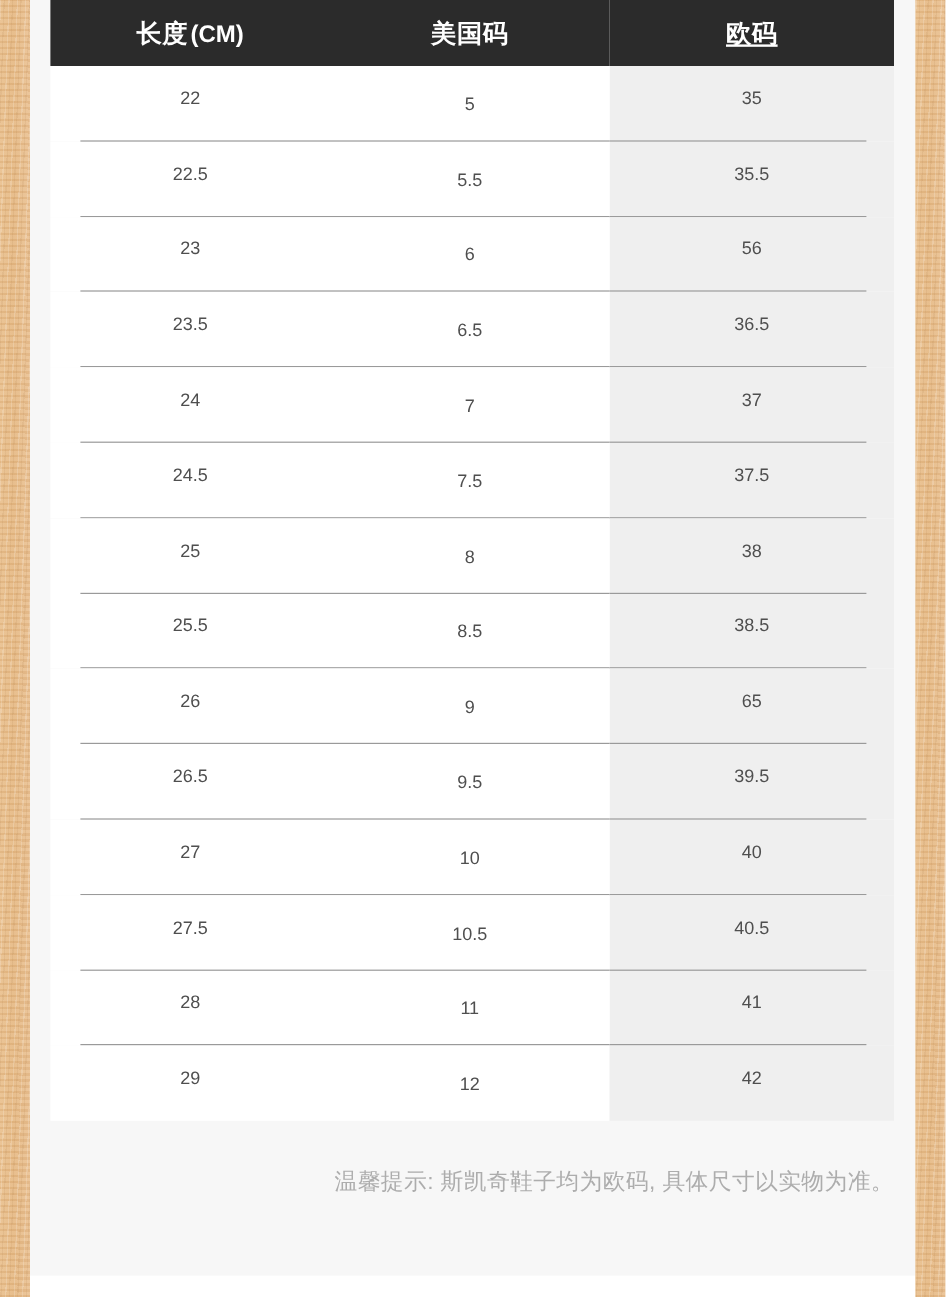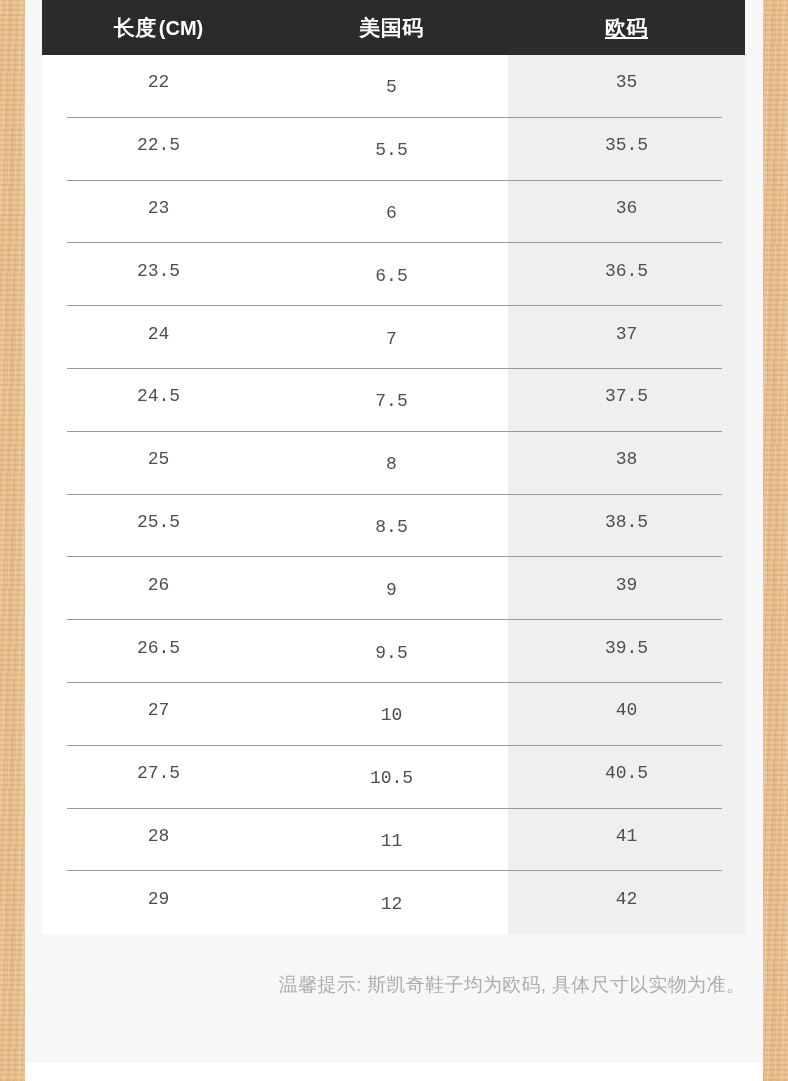--- a/index.html
+++ b/index.html
@@ -87,26 +87,25 @@
     font-size: 20px;
     font-weight: bold;
     letter-spacing: 0;
     margin-left: 2px;
   }
 
   .size-table tbody tr { height: 62.8px; }
   .size-table tbody td {
     background: #ffffff;
     color: #4f4f4f;
-    font-size: 18px;
+    font-size: 15px;
     text-align: center;
     padding: 0;
     border: 0;
     vertical-align: middle;
-    font-family: Liberation Mono, monospace;
   }
   
   .size-table tbody td.col-eu,
   .size-table thead th.col-eu { background-color: #efefef; }
   .size-table thead th.col-eu { background-color: #2b2b2b; text-decoration: underline; }
 
   
   .size-table tbody tr:not(:last-child) td {
     position: relative;
   }
@@ -193,21 +192,21 @@
           </td>
         </tr>
         <tr>
           <td class="col-cm">
             <span class="cell-inner">23</span>
           </td>
           <td class="col-us">
             <span class="cell-inner">6</span>
           </td>
           <td class="col-eu">
-            <span class="cell-inner">36</span>
+            <span class="cell-inner">56</span>
           </td>
         </tr>
         <tr>
           <td class="col-cm">
             <span class="cell-inner">23.5</span>
           </td>
           <td class="col-us">
             <span class="cell-inner">6.5</span>
           </td>
           <td class="col-eu">
@@ -259,21 +258,21 @@
           </td>
         </tr>
         <tr>
           <td class="col-cm">
             <span class="cell-inner">26</span>
           </td>
           <td class="col-us">
             <span class="cell-inner">9</span>
           </td>
           <td class="col-eu">
-            <span class="cell-inner">39</span>
+            <span class="cell-inner">65</span>
           </td>
         </tr>
         <tr>
           <td class="col-cm">
             <span class="cell-inner">26.5</span>
           </td>
           <td class="col-us">
             <span class="cell-inner">9.5</span>
           </td>
           <td class="col-eu">

